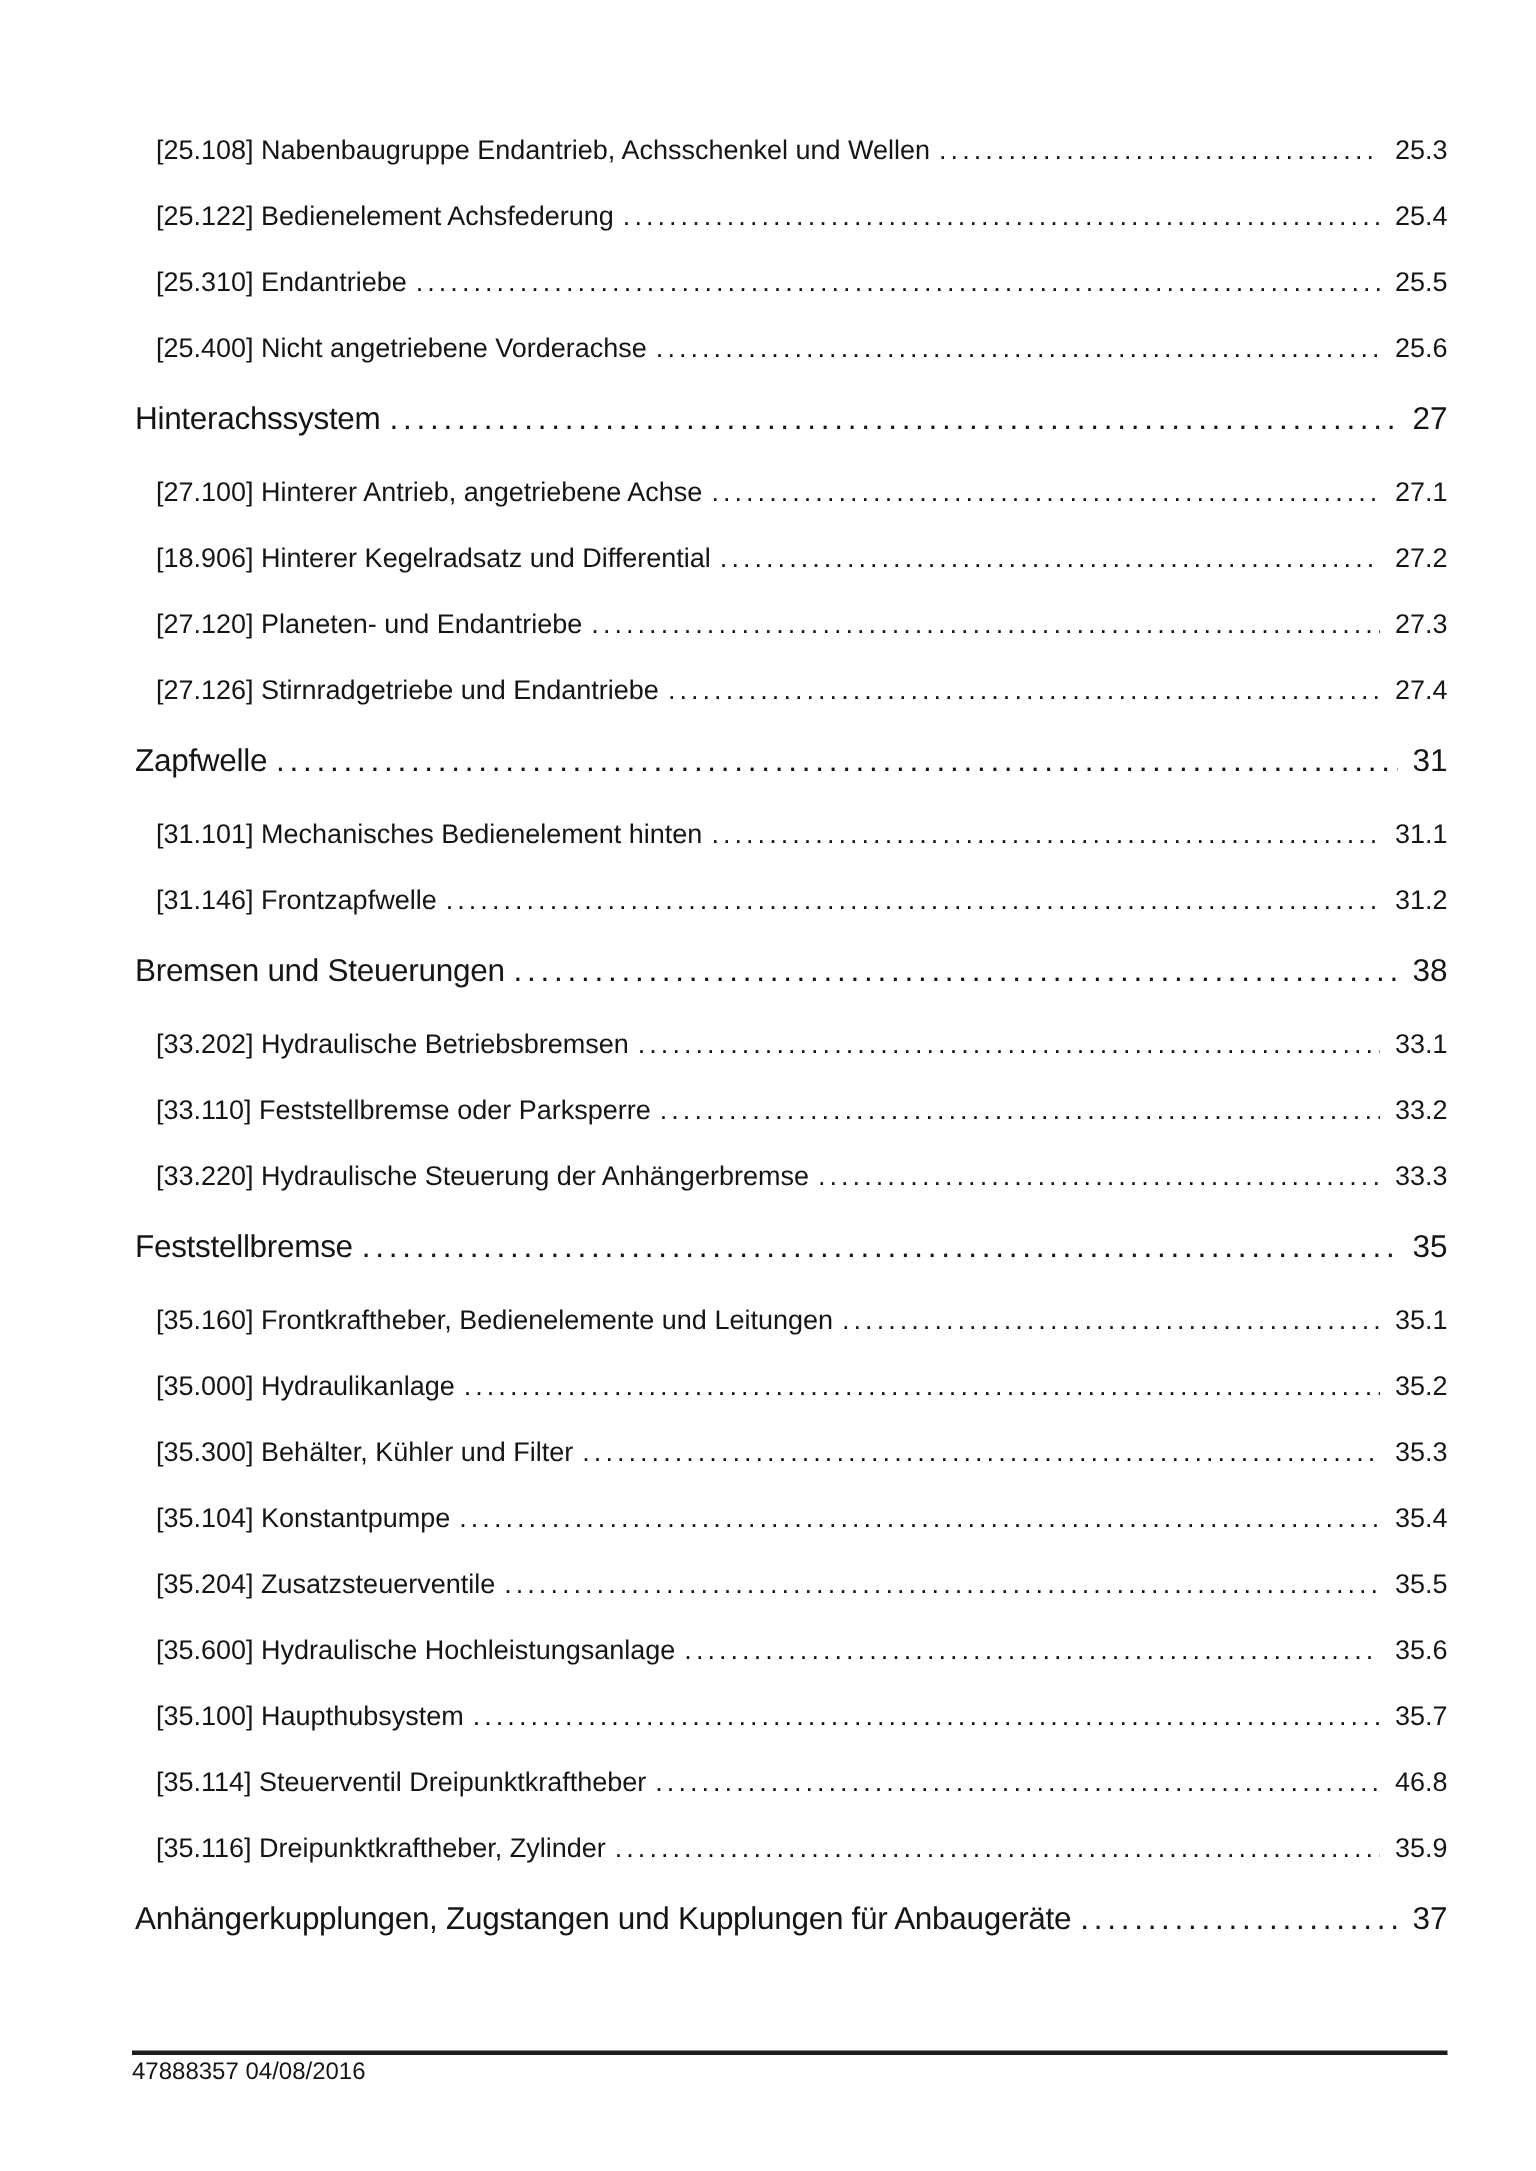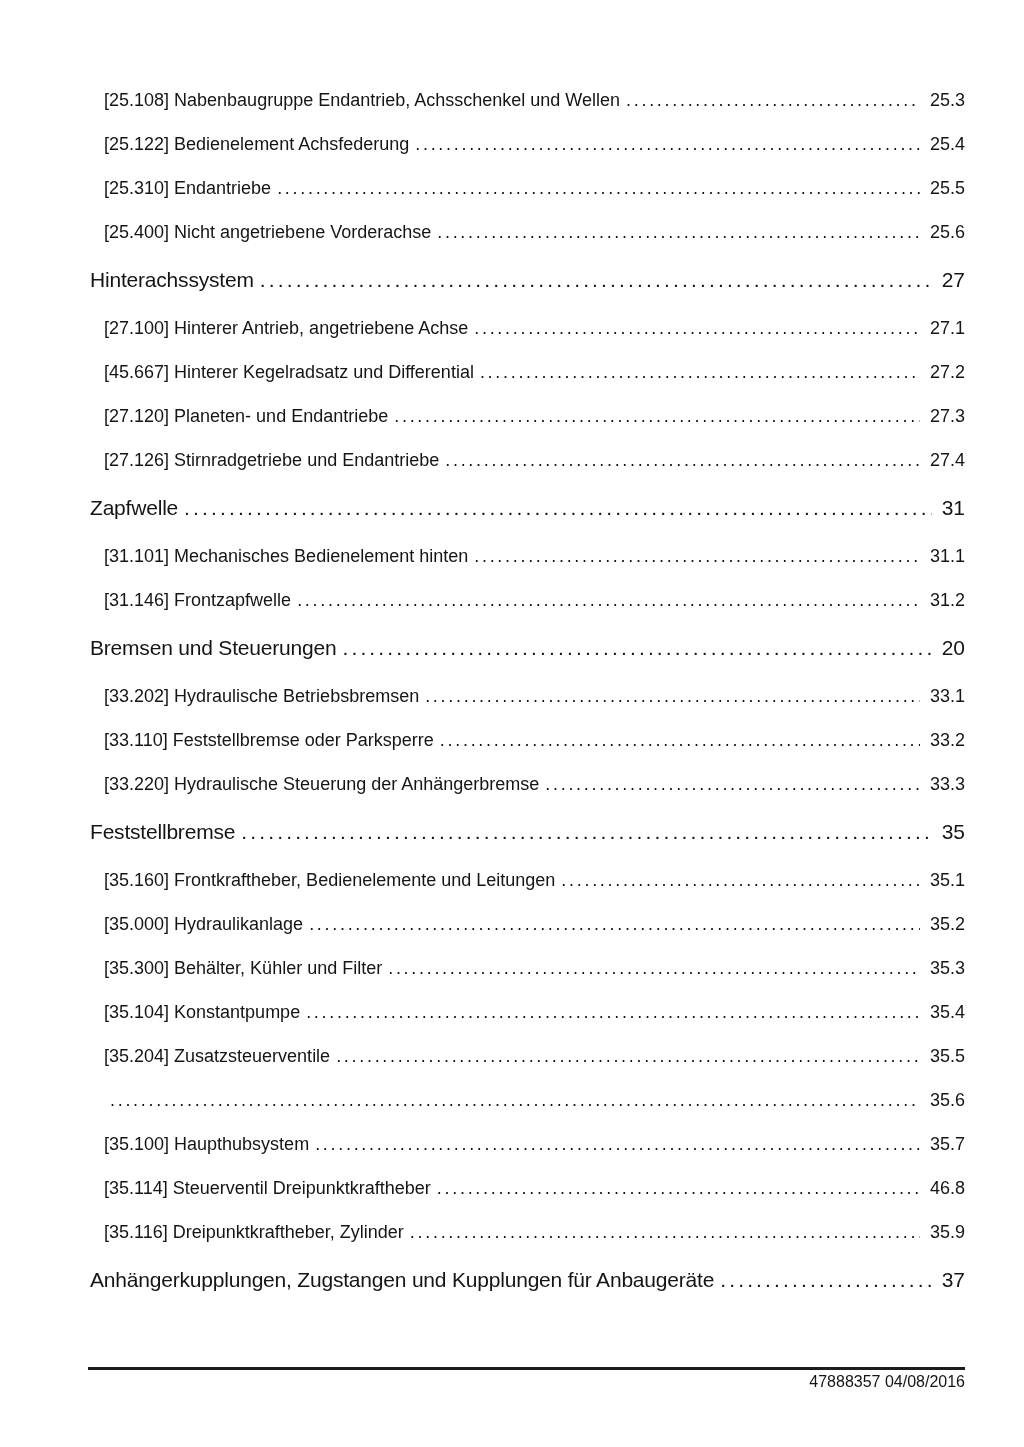--- a/index.html
+++ b/index.html
@@ -68,21 +68,21 @@
     top: 1367px;
     width: 877px;
     height: 3px;
     background: #1c1c1c;
   }
   .footer-text {
     position: absolute;
     left: 88px;
     top: 1371px;
     width: 877px;
-    text-align: right;
+    text-align: left;
     font-size: 16px;
     line-height: 22px;
     color: #151515;
   }
 </style>
 </head>
 <body>
 
 <div class="toc">
 
@@ -116,21 +116,21 @@
     <span class="pg">27</span>
   </div>
 
   <div class="row entry">
     <span class="lbl">[27.100] Hinterer Antrieb, angetriebene Achse</span>
     <span class="dots"></span>
     <span class="pg">27.1</span>
   </div>
 
   <div class="row entry">
-    <span class="lbl">[45.667] Hinterer Kegelradsatz und Differential</span>
+    <span class="lbl">[18.906] Hinterer Kegelradsatz und Differential</span>
     <span class="dots"></span>
     <span class="pg">27.2</span>
   </div>
 
   <div class="row entry">
     <span class="lbl">[27.120] Planeten- und Endantriebe</span>
     <span class="dots"></span>
     <span class="pg">27.3</span>
   </div>
 
@@ -154,21 +154,21 @@
 
   <div class="row entry">
     <span class="lbl">[31.146] Frontzapfwelle</span>
     <span class="dots"></span>
     <span class="pg">31.2</span>
   </div>
 
   <div class="row heading">
     <span class="lbl">Bremsen und Steuerungen</span>
     <span class="dots"></span>
-    <span class="pg">20</span>
+    <span class="pg">38</span>
   </div>
 
   <div class="row entry">
     <span class="lbl">[33.202] Hydraulische Betriebsbremsen</span>
     <span class="dots"></span>
     <span class="pg">33.1</span>
   </div>
 
   <div class="row entry">
     <span class="lbl">[33.110] Feststellbremse oder Parksperre</span>
@@ -212,20 +212,21 @@
     <span class="pg">35.4</span>
   </div>
 
   <div class="row entry">
     <span class="lbl">[35.204] Zusatzsteuerventile</span>
     <span class="dots"></span>
     <span class="pg">35.5</span>
   </div>
 
   <div class="row entry">
+    <span class="lbl">[35.600] Hydraulische Hochleistungsanlage</span>
     <span class="dots"></span>
     <span class="pg">35.6</span>
   </div>
 
   <div class="row entry">
     <span class="lbl">[35.100] Haupthubsystem</span>
     <span class="dots"></span>
     <span class="pg">35.7</span>
   </div>
 

